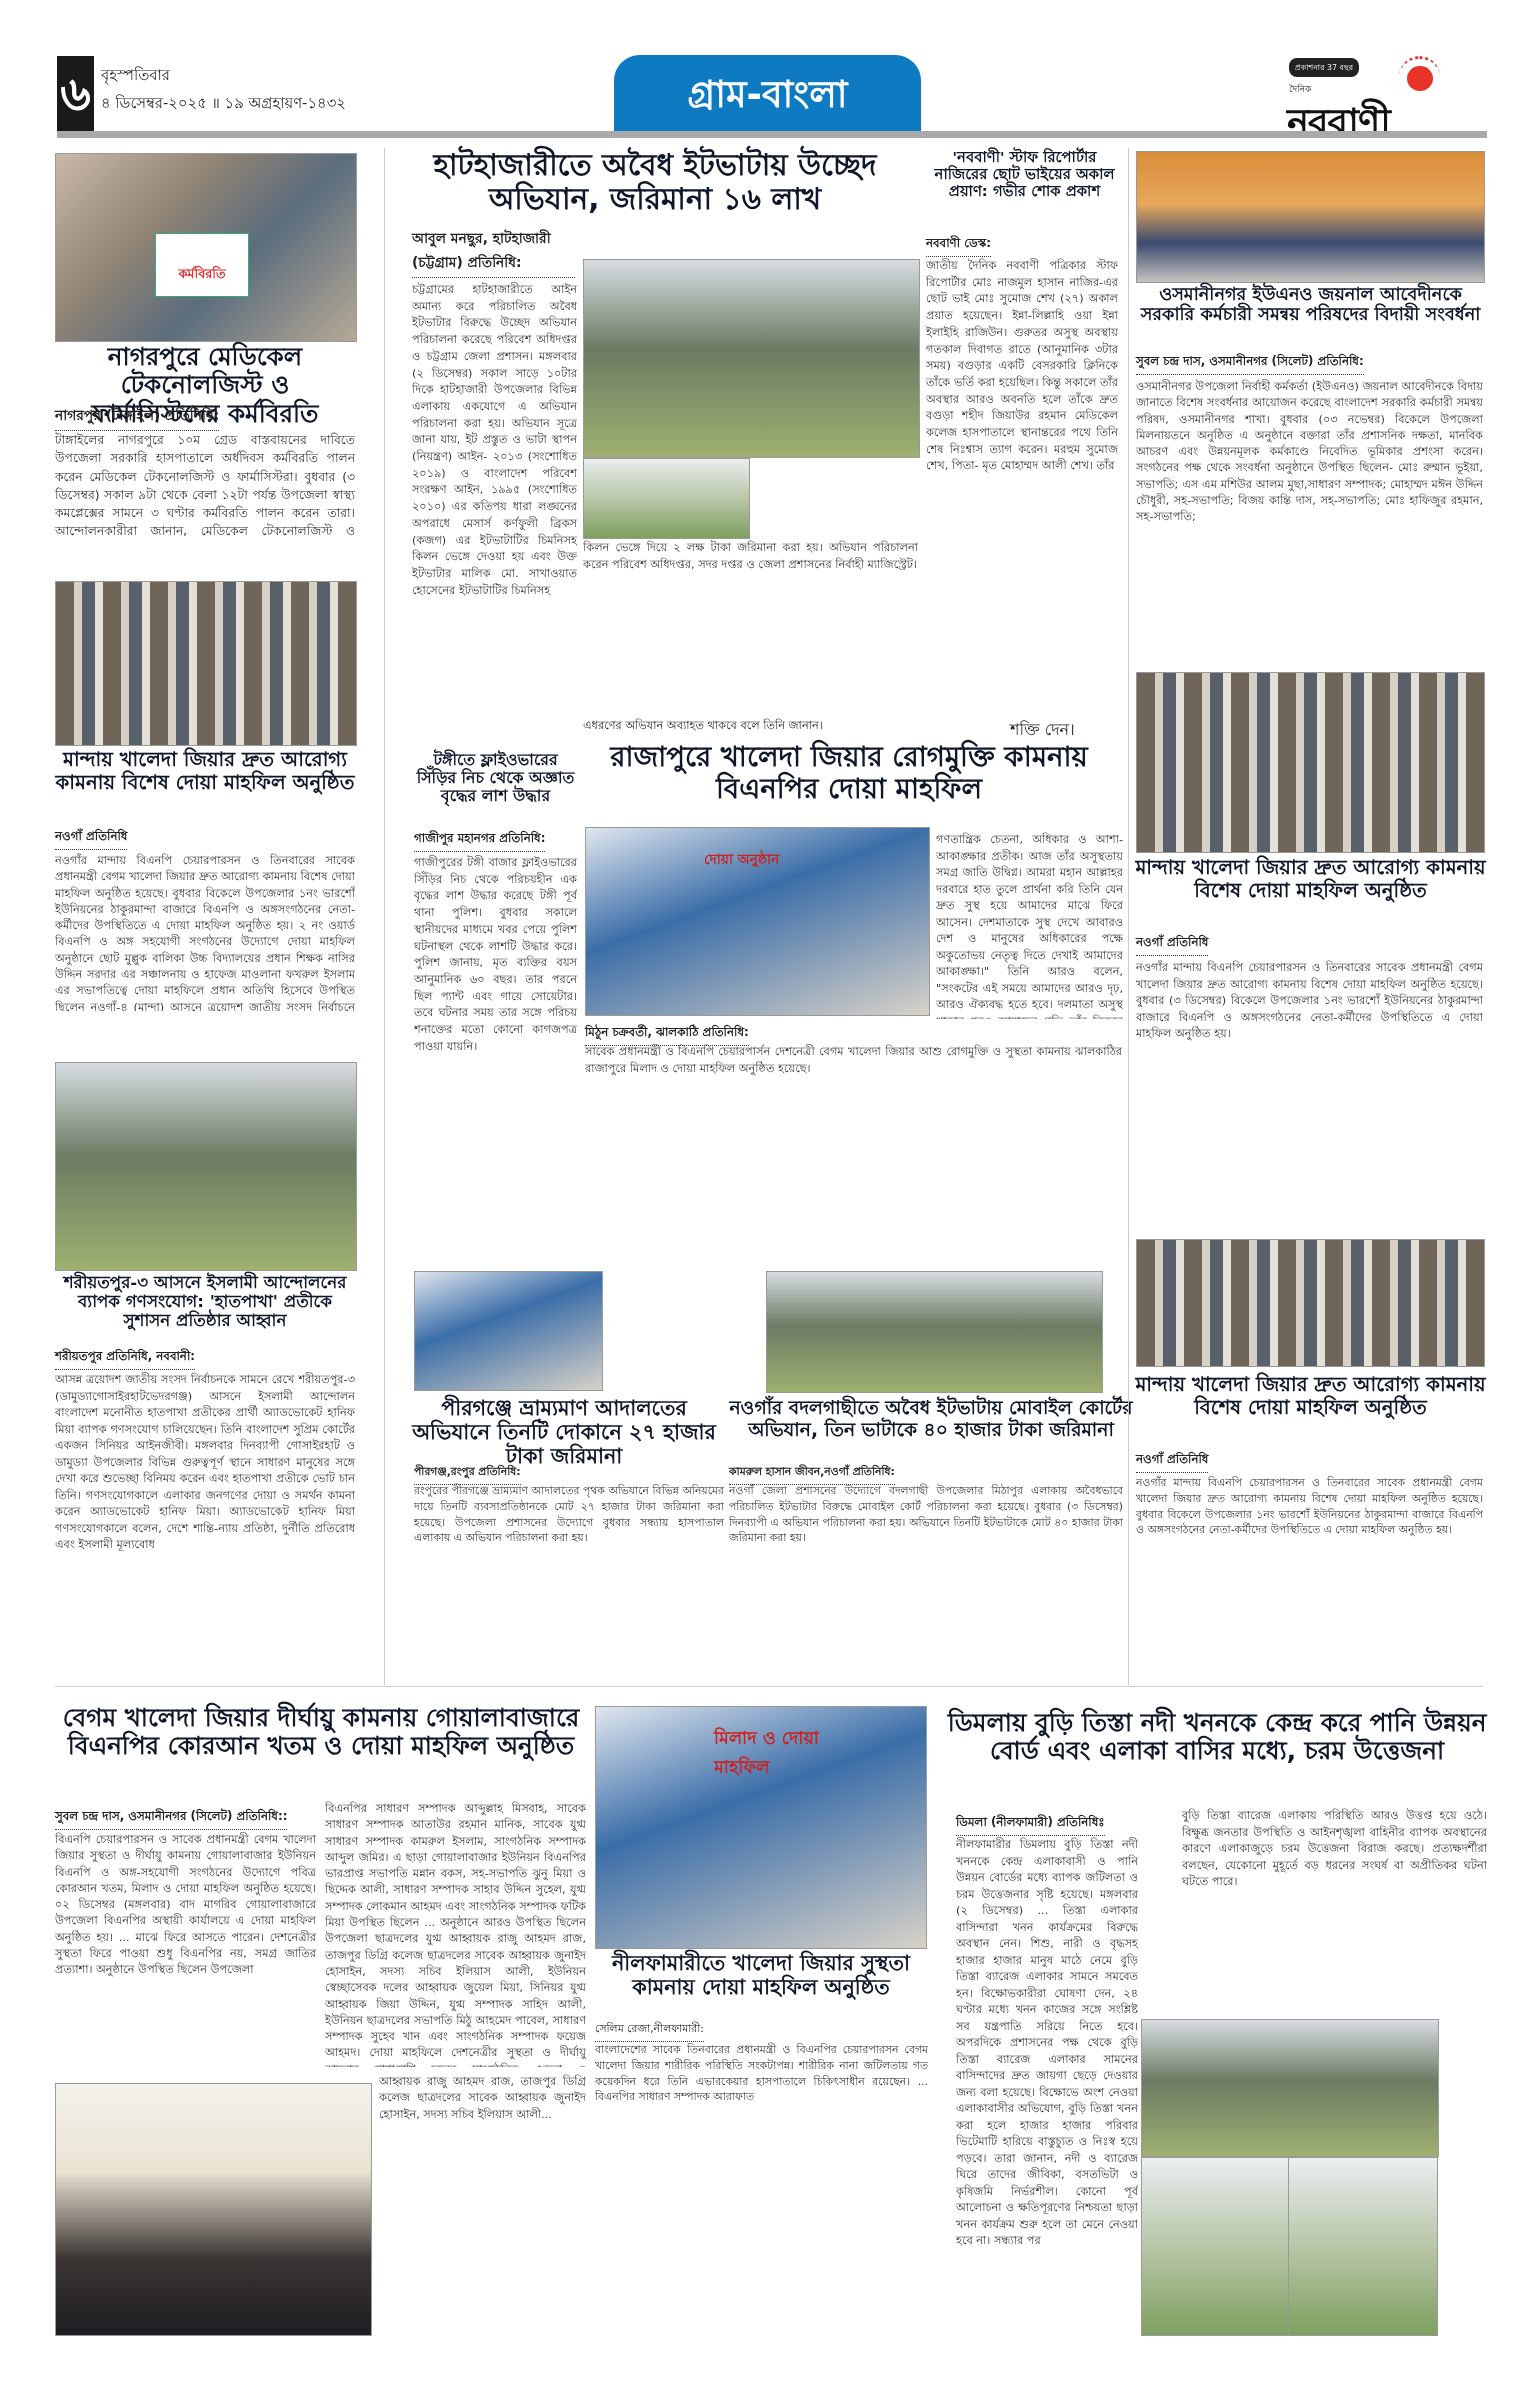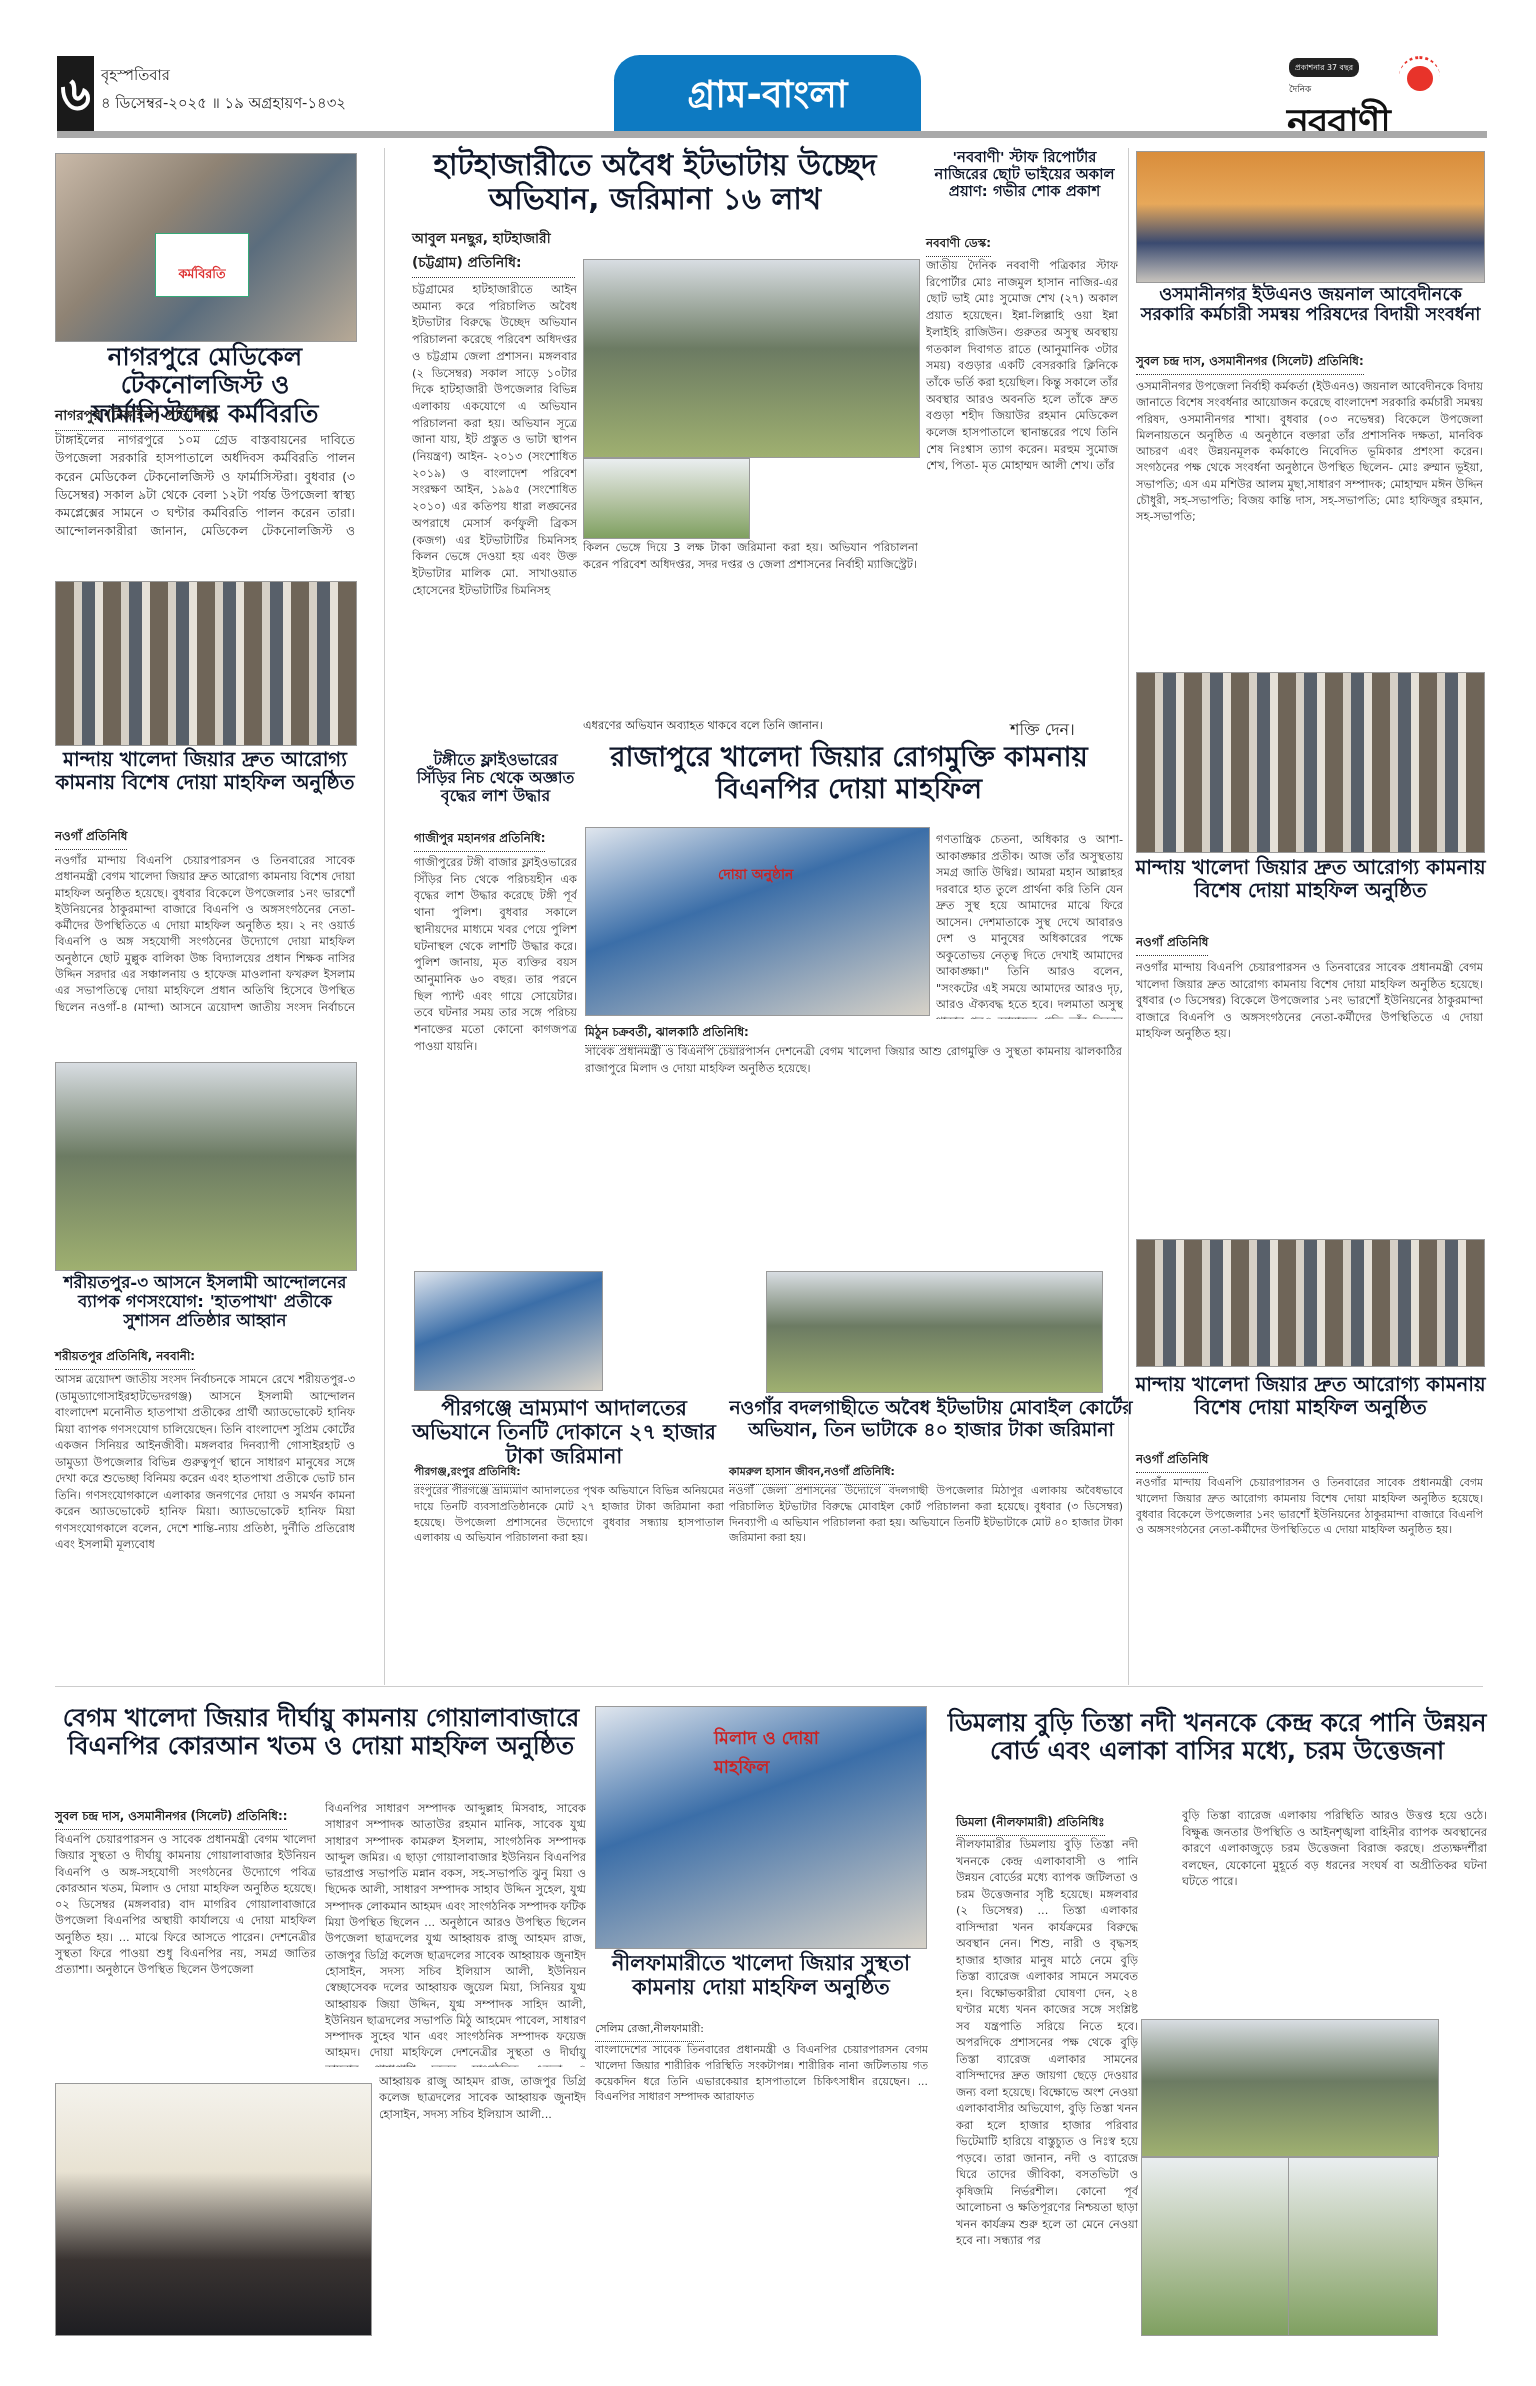--- a/index.html
+++ b/index.html
@@ -50,21 +50,21 @@
 </div>
 <div class="abs headline" style="left:55px;top:343px;width:300px;font-size:24.6px;">নাগরপুরে মেডিকেল টেকনোলজিস্ট ও ফার্মাসিস্টদের কর্মবিরতি</div>
 <div class="abs" style="left:55px;top:404px;"><span class="byline">নাগরপুর (টাঙ্গাইল) প্রতিনিধি:</span></div>
 <div class="abs body" style="left:55px;top:431px;width:300px;height:106px;overflow:hidden;">টাঙ্গাইলের নাগরপুরে ১০ম গ্রেড বাস্তবায়নের দাবিতে উপজেলা সরকারি হাসপাতালে অর্ধদিবস কর্মবিরতি পালন করেন মেডিকেল টেকনোলজিস্ট ও ফার্মাসিস্টরা। বুধবার (৩ ডিসেম্বর) সকাল ৯টা থেকে বেলা ১২টা পর্যন্ত উপজেলা স্বাস্থ্য কমপ্লেক্সের সামনে ৩ ঘণ্টার কর্মবিরতি পালন করেন তারা। আন্দোলনকারীরা জানান, মেডিকেল টেকনোলজিস্ট ও ফার্মাসিস্ট পদ সৃষ্টির পর থেকে তাতে পদোন্নতির কোন সুযোগ রাখা হয়নি। বারবার আশ্বাস দিয়েও তা বাস্তবায়ন করেনি মন্ত্রণালয়। দাবি আদায় না হলে আগামীকাল দেশের সকল স্বাস্থ্য কেন্দ্রে কর্মবিরতি পালন করা হবে। এতে সেবা দিতে মেডিকেল টেকনোলজিস্ট ও ফার্মাসিস্টের কর্মসূচিতে ভোগান্তিতে পড়বেন রোগীরা।</div>
 
 <div class="abs headline" style="left:389px;top:148px;width:532px;font-size:29.6px;">হাটহাজারীতে অবৈধ ইটভাটায় উচ্ছেদ অভিযান, জরিমানা ১৬ লাখ</div>
 <div class="abs" style="left:412px;top:227px;width:163px;"><span class="byline">আবুল মনছুর, হাটহাজারী (চট্টগ্রাম) প্রতিনিধি:</span></div>
 <div class="abs body" style="left:412px;top:282px;width:165px;height:433px;overflow:hidden;font-size:11.3px;line-height:16.7px;">চট্টগ্রামের হাটহাজারীতে আইন অমান্য করে পরিচালিত অবৈধ ইটভাটার বিরুদ্ধে উচ্ছেদ অভিযান পরিচালনা করেছে পরিবেশ অধিদপ্তর ও চট্টগ্রাম জেলা প্রশাসন। মঙ্গলবার (২ ডিসেম্বর) সকাল সাড়ে ১০টার দিকে হাটহাজারী উপজেলার বিভিন্ন এলাকায় একযোগে এ অভিযান পরিচালনা করা হয়। অভিযান সূত্রে জানা যায়, ইট প্রস্তুত ও ভাটা স্থাপন (নিয়ন্ত্রণ) আইন- ২০১৩ (সংশোধিত ২০১৯) ও বাংলাদেশ পরিবেশ সংরক্ষণ আইন, ১৯৯৫ (সংশোধিত ২০১০) এর কতিপয় ধারা লঙ্ঘনের অপরাধে মেসার্স কর্ণফুলী ব্রিকস (কজগ) এর ইটভাটাটির চিমনিসহ কিলন ভেঙ্গে দেওয়া হয় এবং উক্ত ইটভাটার মালিক মো. সাখাওয়াত হোসেনের ইটভাটাটির চিমনিসহ</div>
 <div class="abs photo green" style="left:583px;top:259px;width:335px;height:197px;"></div>
 <div class="abs photo field" style="left:583px;top:458px;width:165px;height:79px;"></div>
-<div class="abs body" style="left:583px;top:540px;width:335px;height:173px;overflow:hidden;font-size:11.3px;line-height:16.7px;">কিলন ভেঙ্গে দিয়ে 3 লক্ষ টাকা জরিমানা করা হয়। অভিযান পরিচালনা করেন পরিবেশ অধিদপ্তর, সদর দপ্তর ও জেলা প্রশাসনের নির্বাহী ম্যাজিস্ট্রেট।</div>
+<div class="abs body" style="left:583px;top:540px;width:335px;height:173px;overflow:hidden;font-size:11.3px;line-height:16.7px;">কিলন ভেঙ্গে দিয়ে ২ লক্ষ টাকা জরিমানা করা হয়। অভিযান পরিচালনা করেন পরিবেশ অধিদপ্তর, সদর দপ্তর ও জেলা প্রশাসনের নির্বাহী ম্যাজিস্ট্রেট।</div>
 <div class="abs" style="left:583px;top:717px;font-size:11.3px;">এধরণের অভিযান অব্যাহত থাকবে বলে তিনি জানান।</div>
 
 <div class="abs headline" style="left:926px;top:148px;width:197px;font-size:14.8px;">'নববাণী' স্টাফ রিপোর্টার নাজিরের ছোট ভাইয়ের অকাল প্রয়াণ: গভীর শোক প্রকাশ</div>
 <div class="abs" style="left:926px;top:232px;"><span class="byline" style="font-size:11.8px;">নববাণী ডেস্ক:</span></div>
 <div class="abs body" style="left:926px;top:258px;width:192px;height:455px;overflow:hidden;font-size:11.3px;line-height:16.7px;">জাতীয় দৈনিক নববাণী পত্রিকার স্টাফ রিপোর্টার মোঃ নাজমুল হাসান নাজির-এর ছোট ভাই মোঃ সুমোজ শেখ (২৭) অকাল প্রয়াত হয়েছেন। ইন্না-লিল্লাহি ওয়া ইন্না ইলাইহি রাজিউন। গুরুতর অসুস্থ অবস্থায় গতকাল দিবাগত রাতে (আনুমানিক ৩টার সময়) বগুড়ার একটি বেসরকারি ক্লিনিকে তাঁকে ভর্তি করা হয়েছিল। কিন্তু সকালে তাঁর অবস্থার আরও অবনতি হলে তাঁকে দ্রুত বগুড়া শহীদ জিয়াউর রহমান মেডিকেল কলেজ হাসপাতালে স্থানান্তরের পথে তিনি শেষ নিঃশ্বাস ত্যাগ করেন। মরহুম সুমোজ শেখ, পিতা- মৃত মোহাম্মদ আলী শেখ। তাঁর</div>
 <div class="abs" style="left:1010px;top:717px;font-size:16px;">শক্তি দেন।</div>
 
 <div class="abs photo orange" style="left:1136px;top:151px;width:347px;height:130px;"></div>
 <div class="abs headline" style="left:1133px;top:284px;width:355px;font-size:17.7px;">ওসমানীনগর ইউএনও জয়নাল আবেদীনকে সরকারি কর্মচারী সমন্বয় পরিষদের বিদায়ী সংবর্ধনা</div>
 <div class="abs" style="left:1136px;top:350px;"><span class="byline" style="font-size:11.8px;">সুবল চন্দ্র দাস, ওসমানীনগর (সিলেট) প্রতিনিধি:</span></div>
@@ -75,21 +75,21 @@
 <div class="abs headline" style="left:55px;top:749px;width:300px;font-size:19.7px;">মান্দায় খালেদা জিয়ার দ্রুত আরোগ্য কামনায় বিশেষ দোয়া মাহফিল অনুষ্ঠিত</div>
 <div class="abs" style="left:55px;top:825px;"><span class="byline" style="font-size:11.8px;">নওগাঁ প্রতিনিধি</span></div>
 <div class="abs body" style="left:55px;top:853px;width:300px;height:158px;overflow:hidden;font-size:11.3px;line-height:16.3px;">নওগাঁর মান্দায় বিএনপি চেয়ারপারসন ও তিনবারের সাবেক প্রধানমন্ত্রী বেগম খালেদা জিয়ার দ্রুত আরোগ্য কামনায় বিশেষ দোয়া মাহফিল অনুষ্ঠিত হয়েছে। বুধবার বিকেলে উপজেলার ১নং ভারশোঁ ইউনিয়নের ঠাকুরমান্দা বাজারে বিএনপি ও অঙ্গসংগঠনের নেতা-কর্মীদের উপস্থিতিতে এ দোয়া মাহফিল অনুষ্ঠিত হয়। ২ নং ওয়ার্ড বিএনপি ও অঙ্গ সহযোগী সংগঠনের উদ্যোগে দোয়া মাহফিল অনুষ্ঠানে ছোট মুল্লুক বালিকা উচ্চ বিদ্যালয়ের প্রধান শিক্ষক নাসির উদ্দিন সরদার এর সঞ্চালনায় ও হাফেজ মাওলানা ফখরুল ইসলাম এর সভাপতিত্বে দোয়া মাহফিলে প্রধান অতিথি হিসেবে উপস্থিত ছিলেন নওগাঁ-৪ (মান্দা) আসনে ত্রয়োদশ জাতীয় সংসদ নির্বাচনে বিএনপির মনোনীত এমপি প্রার্থী ডা. ইকরামুল বারী টিপু। এ সময় তিনি নেতা-কর্মীদের উদ্দেশে বলেন, "দেশনেত্রী বেগম খালেদা জিয়া</div>
 
 <div class="abs headline" style="left:414px;top:751px;width:163px;font-size:15.8px;">টঙ্গীতে ফ্লাইওভারের সিঁড়ির নিচ থেকে অজ্ঞাত বৃদ্ধের লাশ উদ্ধার</div>
 <div class="abs" style="left:414px;top:827px;"><span class="byline" style="font-size:11.8px;">গাজীপুর মহানগর প্রতিনিধি:</span></div>
 <div class="abs body" style="left:414px;top:855px;width:163px;height:404px;overflow:hidden;font-size:11.3px;line-height:16.7px;">গাজীপুরের টঙ্গী বাজার ফ্লাইওভারের সিঁড়ির নিচ থেকে পরিচয়হীন এক বৃদ্ধের লাশ উদ্ধার করেছে টঙ্গী পূর্ব থানা পুলিশ। বুধবার সকালে স্থানীয়দের মাধ্যমে খবর পেয়ে পুলিশ ঘটনাস্থল থেকে লাশটি উদ্ধার করে। পুলিশ জানায়, মৃত ব্যক্তির বয়স আনুমানিক ৬০ বছর। তার পরনে ছিল প্যান্ট এবং গায়ে সোয়েটার। তবে ঘটনার সময় তার সঙ্গে পরিচয় শনাক্তের মতো কোনো কাগজপত্র পাওয়া যায়নি।</div>
 
 <div class="abs headline" style="left:583px;top:741px;width:532px;font-size:27.6px;">রাজাপুরে খালেদা জিয়ার রোগমুক্তি কামনায় বিএনপির দোয়া মাহফিল</div>
 <div class="abs photo blue" style="left:585px;top:827px;width:343px;height:187px;">
-  <div style="position:absolute;left:132px;top:19.7px;font-size:13.8px;color:#c22;font-weight:bold;margin-top:15px;">দোয়া অনুষ্ঠান</div>
+  <div style="position:absolute;left:118px;top:19.7px;font-size:13.8px;color:#c22;font-weight:bold;">দোয়া অনুষ্ঠান</div>
 </div>
 <div class="abs" style="left:585px;top:1021px;"><span class="byline" style="font-size:11.8px;">মিঠুন চক্রবর্তী, ঝালকাঠি প্রতিনিধি:</span></div>
 <div class="abs body" style="left:936px;top:832px;width:187px;height:187px;overflow:hidden;font-size:11.3px;line-height:16.5px;">গণতান্ত্রিক চেতনা, অধিকার ও আশা-আকাঙ্ক্ষার প্রতীক। আজ তাঁর অসুস্থতায় সমগ্র জাতি উদ্বিগ্ন। আমরা মহান আল্লাহর দরবারে হাত তুলে প্রার্থনা করি তিনি যেন দ্রুত সুস্থ হয়ে আমাদের মাঝে ফিরে আসেন। দেশমাতাকে সুস্থ দেখে আবারও দেশ ও মানুষের অধিকারের পক্ষে অকুতোভয় নেতৃত্ব দিতে দেখাই আমাদের আকাঙ্ক্ষা।" তিনি আরও বলেন, "সংকটের এই সময়ে আমাদের আরও দৃঢ়, আরও ঐক্যবদ্ধ হতে হবে। দলমাতা অসুস্থ থাকার পরও আমাদের প্রতি তাঁর নিরন্তর ভালোবাসা অটুট। তাই</div>
 <div class="abs body" style="left:585px;top:1044px;width:537px;height:217px;overflow:hidden;font-size:11.3px;line-height:16.7px;">সাবেক প্রধানমন্ত্রী ও বিএনপি চেয়ারপার্সন দেশনেত্রী বেগম খালেদা জিয়ার আশু রোগমুক্তি ও সুস্থতা কামনায় ঝালকাঠির রাজাপুরে মিলাদ ও দোয়া মাহফিল অনুষ্ঠিত হয়েছে।</div>
 
 <div class="abs headline" style="left:1133px;top:857px;width:355px;font-size:19.7px;">মান্দায় খালেদা জিয়ার দ্রুত আরোগ্য কামনায় বিশেষ দোয়া মাহফিল অনুষ্ঠিত</div>
 <div class="abs" style="left:1136px;top:931px;"><span class="byline" style="font-size:11.8px;">নওগাঁ প্রতিনিধি</span></div>
 <div class="abs body" style="left:1136px;top:960px;width:347px;height:266px;overflow:hidden;font-size:11.3px;line-height:16.5px;">নওগাঁর মান্দায় বিএনপি চেয়ারপারসন ও তিনবারের সাবেক প্রধানমন্ত্রী বেগম খালেদা জিয়ার দ্রুত আরোগ্য কামনায় বিশেষ দোয়া মাহফিল অনুষ্ঠিত হয়েছে। বুধবার (৩ ডিসেম্বর) বিকেলে উপজেলার ১নং ভারশোঁ ইউনিয়নের ঠাকুরমান্দা বাজারে বিএনপি ও অঙ্গসংগঠনের নেতা-কর্মীদের উপস্থিতিতে এ দোয়া মাহফিল অনুষ্ঠিত হয়।</div>
 
 <div class="abs photo green" style="left:55px;top:1062px;width:300px;height:207px;"></div>

